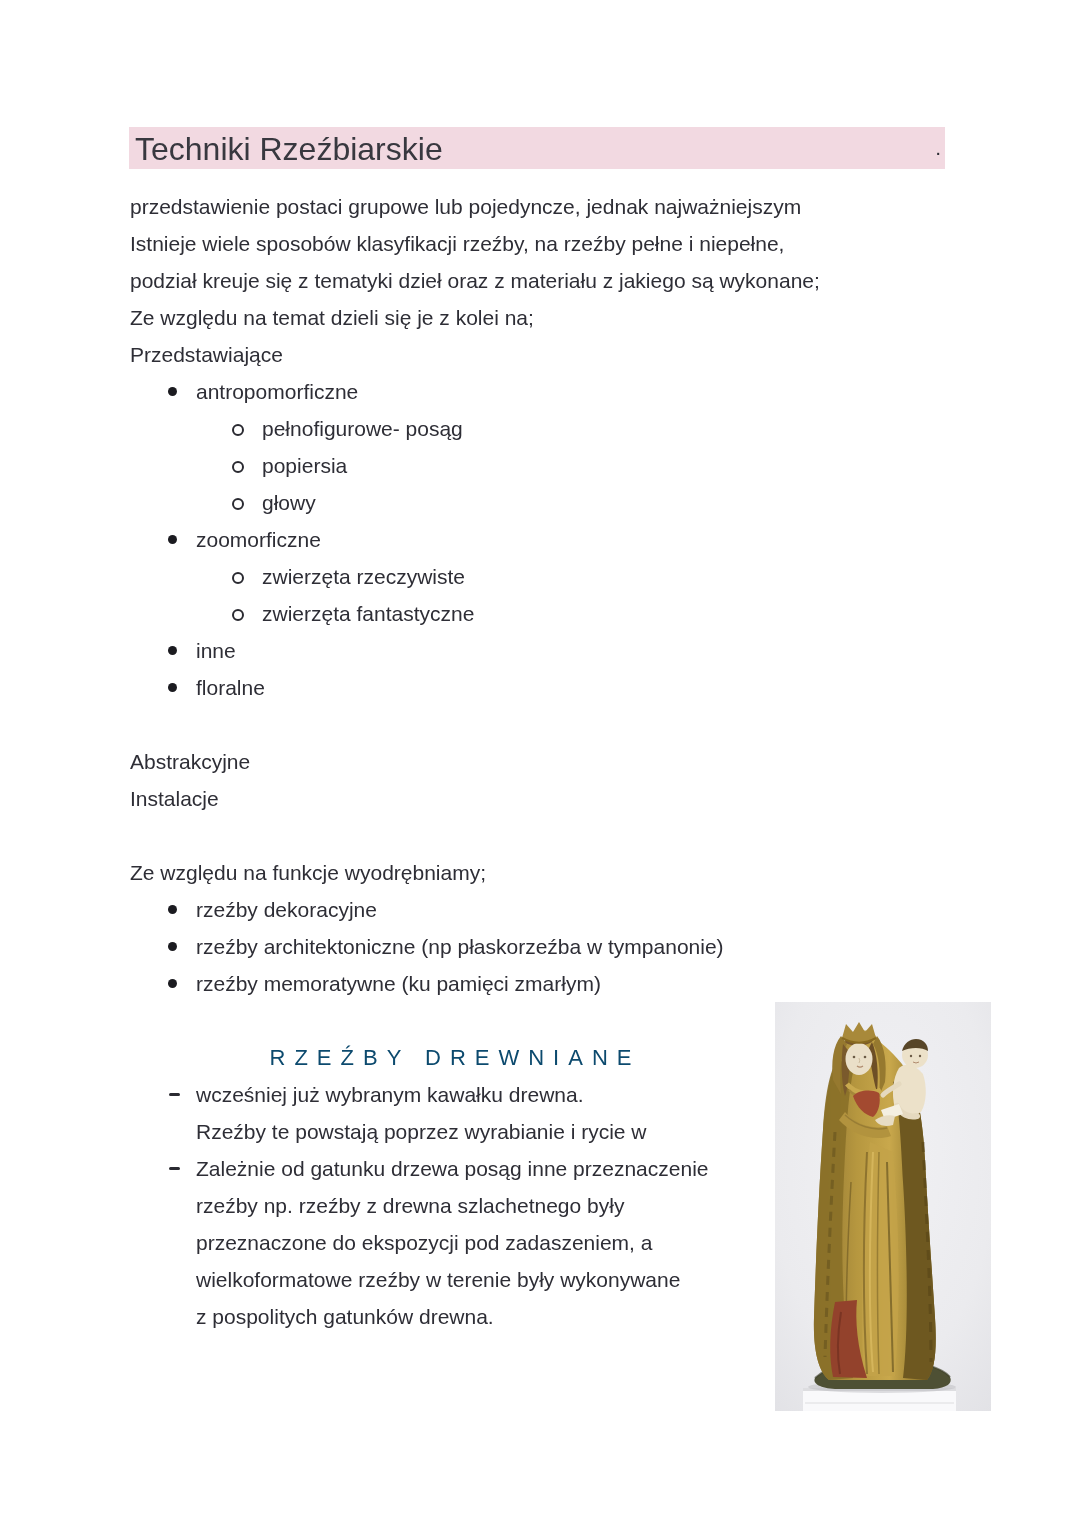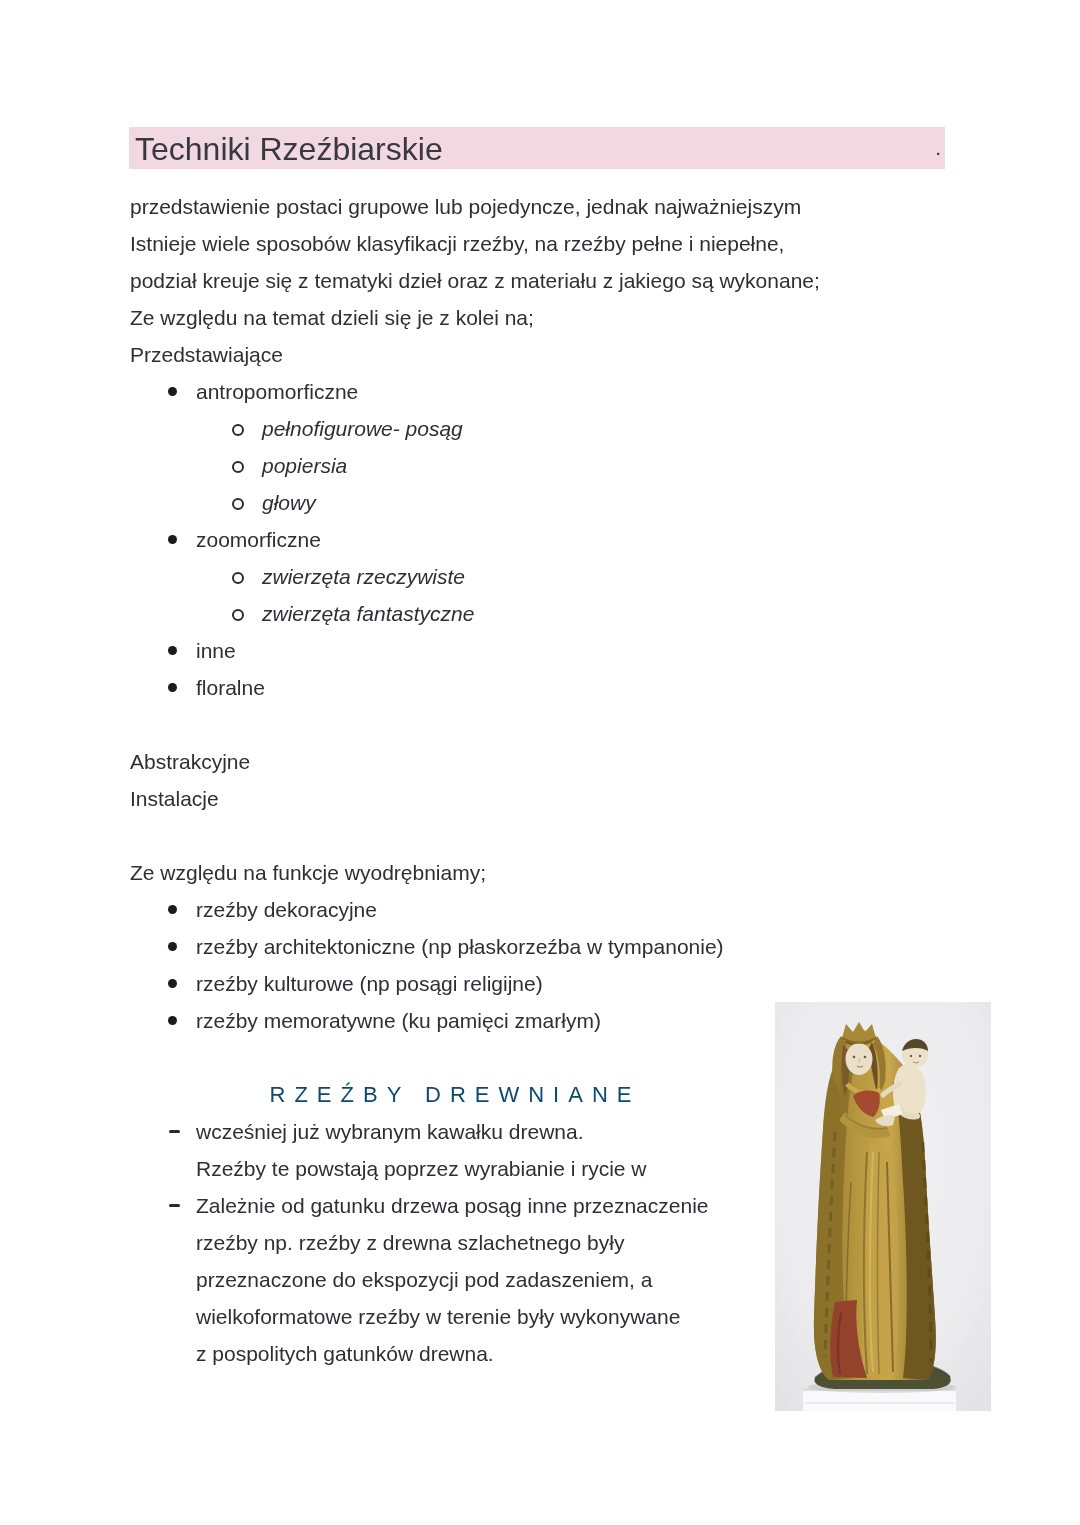--- a/index.html
+++ b/index.html
@@ -31,21 +31,21 @@
     position:absolute;left:130px;top:188px;width:840px;
     font-size:21px;
   }
   .line{
     position:relative;
     height:37px;line-height:37px;
     white-space:nowrap;
   }
   .spacer{height:37px;}
   .li1{padding-left:66px;}
-  .li2{padding-left:132px;font-style:italic;}
+  .li2{padding-left:132px;}
   .marker{position:absolute;display:block;}
   .marker.filled{
     left:38px;top:14px;width:9px;height:9px;
     border-radius:50%;background:#1b1b20;
   }
   .marker.hollow{
     left:102px;top:14px;width:8px;height:8px;
     border-radius:50%;border:2px solid #2a2a31;background:transparent;
   }
   .marker.dash{
@@ -131,24 +131,20 @@
     <div class="spacer"></div>
 
     <div class="line">Ze względu na funkcje wyodrębniamy;</div>
     <div class="line li1">
       <span class="marker filled"></span>
       <span>rzeźby dekoracyjne</span>
     </div>
     <div class="line li1">
       <span class="marker filled"></span>
       <span>rzeźby architektoniczne (np płaskorzeźba w tympanonie)</span>
-    </div>
-    <div class="line li1">
-      <span class="marker filled"></span>
-      <span>rzeźby kulturowe (np posągi religijne)</span>
     </div>
     <div class="line li1">
       <span class="marker filled"></span>
       <span>rzeźby memoratywne (ku pamięci zmarłym)</span>
     </div>
 
     <div class="spacer"></div>
 
     <div class="wood-heading">RZEŹBY DREWNIANE</div>
 

